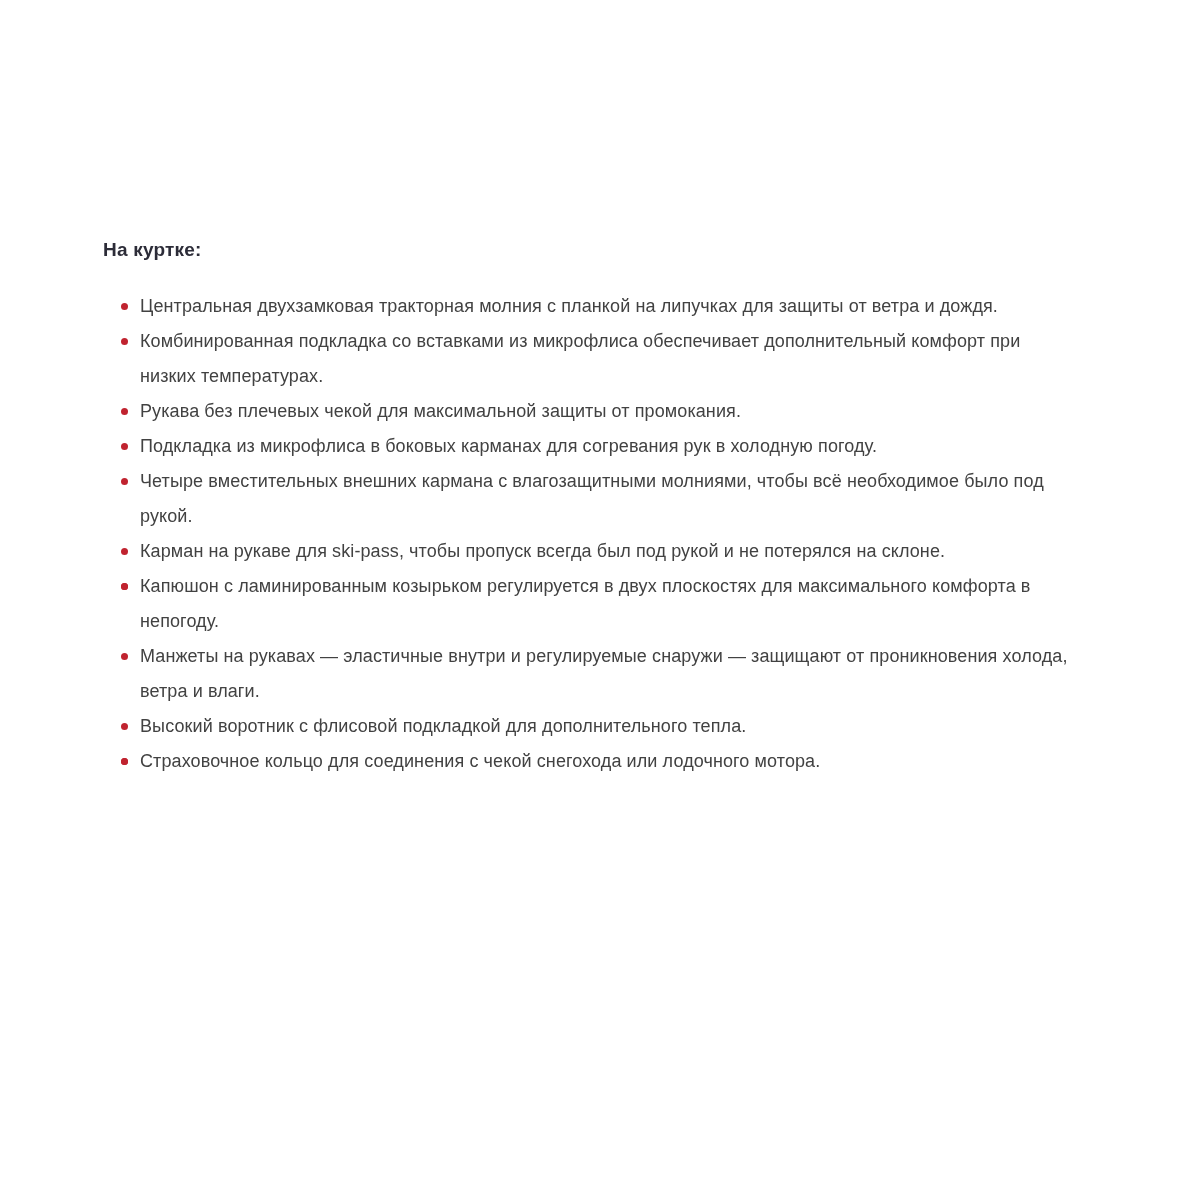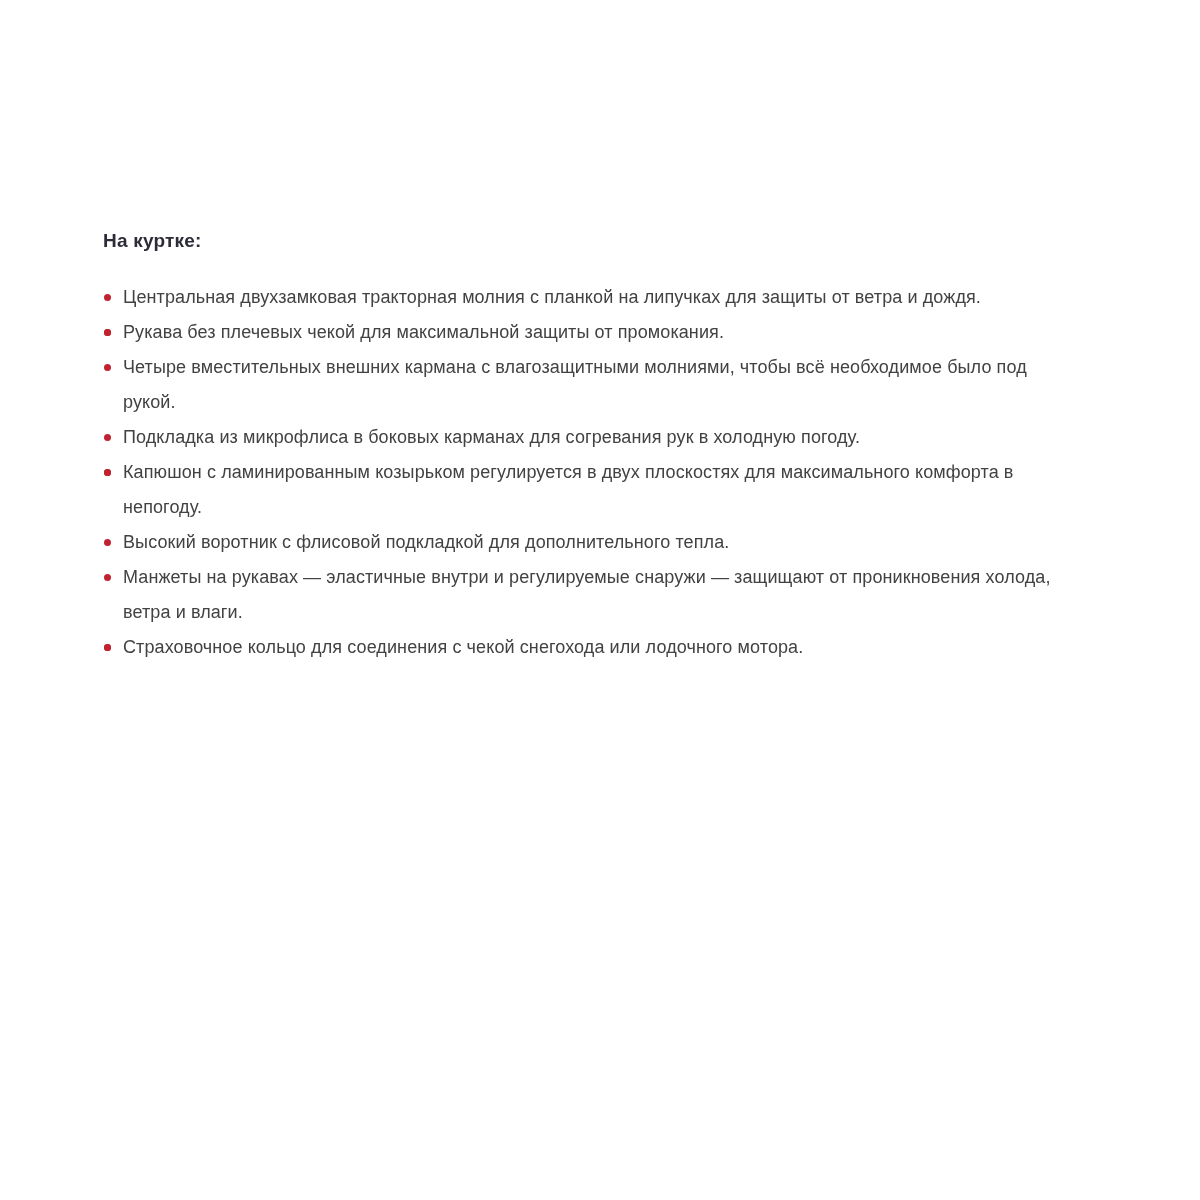--- a/index.html
+++ b/index.html
@@ -15,30 +15,30 @@
     width: 1200px;
     height: 1200px;
     background: var(--background);
     font-family: "Liberation Sans", sans-serif;
     overflow: hidden;
   }
   .page {
     padding: 222px 100px 0 103px;
   }
   .heading {
-    margin: 7px 0 27px 0;
+    margin: 16px 0 27px 0;
     font-size: 19px;
     line-height: 24px;
     font-weight: 700;
     color: var(--heading);
     letter-spacing: 0.2px;
   }
   .features {
     list-style: none;
-    margin: 0;
+    margin: 17px;
     padding: 0;
     max-width: 958px;
   }
   .features li {
     position: relative;
     padding-left: 20px;
     font-size: 18px;
     line-height: 35px;
     color: var(--body-text);
     letter-spacing: 0.1px;
@@ -53,24 +53,25 @@
     background: var(--bullet);
   }
 </style>
 </head>
 <body>
 
 <div class="page">
   <h2 class="heading">На куртке:</h2>
   <ul class="features">
       <li><span class="bullet"></span><span class="txt">Центральная двухзамковая тракторная молния с планкой на липучках для защиты от ветра и дождя.</span></li>
-      <li><span class="bullet"></span></li>
+      <li><span class="bullet"></span><span class="txt">Комбинированная подкладка со вставками из микрофлиса обеспечивает дополнительный комфорт при низких температурах.</span></li>
       <li><span class="bullet"></span><span class="txt">Рукава без плечевых чекой для максимальной защиты от промокания.</span></li>
+      <li><span class="bullet"></span><span class="txt">Подкладка из микрофлиса в боковых карманах для согревания рук в холодную погоду.</span></li>
       <li><span class="bullet"></span><span class="txt">Четыре вместительных внешних кармана с влагозащитными молниями, чтобы всё необходимое было под рукой.</span></li>
-      <li><span class="bullet"></span><span class="txt">Подкладка из микрофлиса в боковых карманах для согревания рук в холодную погоду.</span></li>
+      <li><span class="bullet"></span><span class="txt">Карман на рукаве для ski-pass, чтобы пропуск всегда был под рукой и не потерялся на склоне.</span></li>
       <li><span class="bullet"></span></li>
       <li><span class="bullet"></span><span class="txt">Капюшон с ламинированным козырьком регулируется в двух плоскостях для максимального комфорта в непогоду.</span></li>
+      <li><span class="bullet"></span><span class="txt">Манжеты на рукавах — эластичные внутри и регулируемые снаружи — защищают от проникновения холода, ветра и влаги.</span></li>
       <li><span class="bullet"></span><span class="txt">Высокий воротник с флисовой подкладкой для дополнительного тепла.</span></li>
-      <li><span class="bullet"></span><span class="txt">Манжеты на рукавах — эластичные внутри и регулируемые снаружи — защищают от проникновения холода, ветра и влаги.</span></li>
       <li><span class="bullet"></span></li>
       <li><span class="bullet"></span><span class="txt">Страховочное кольцо для соединения с чекой снегохода или лодочного мотора.</span></li>
     </ul>
 </div>
 
 </body></html>

